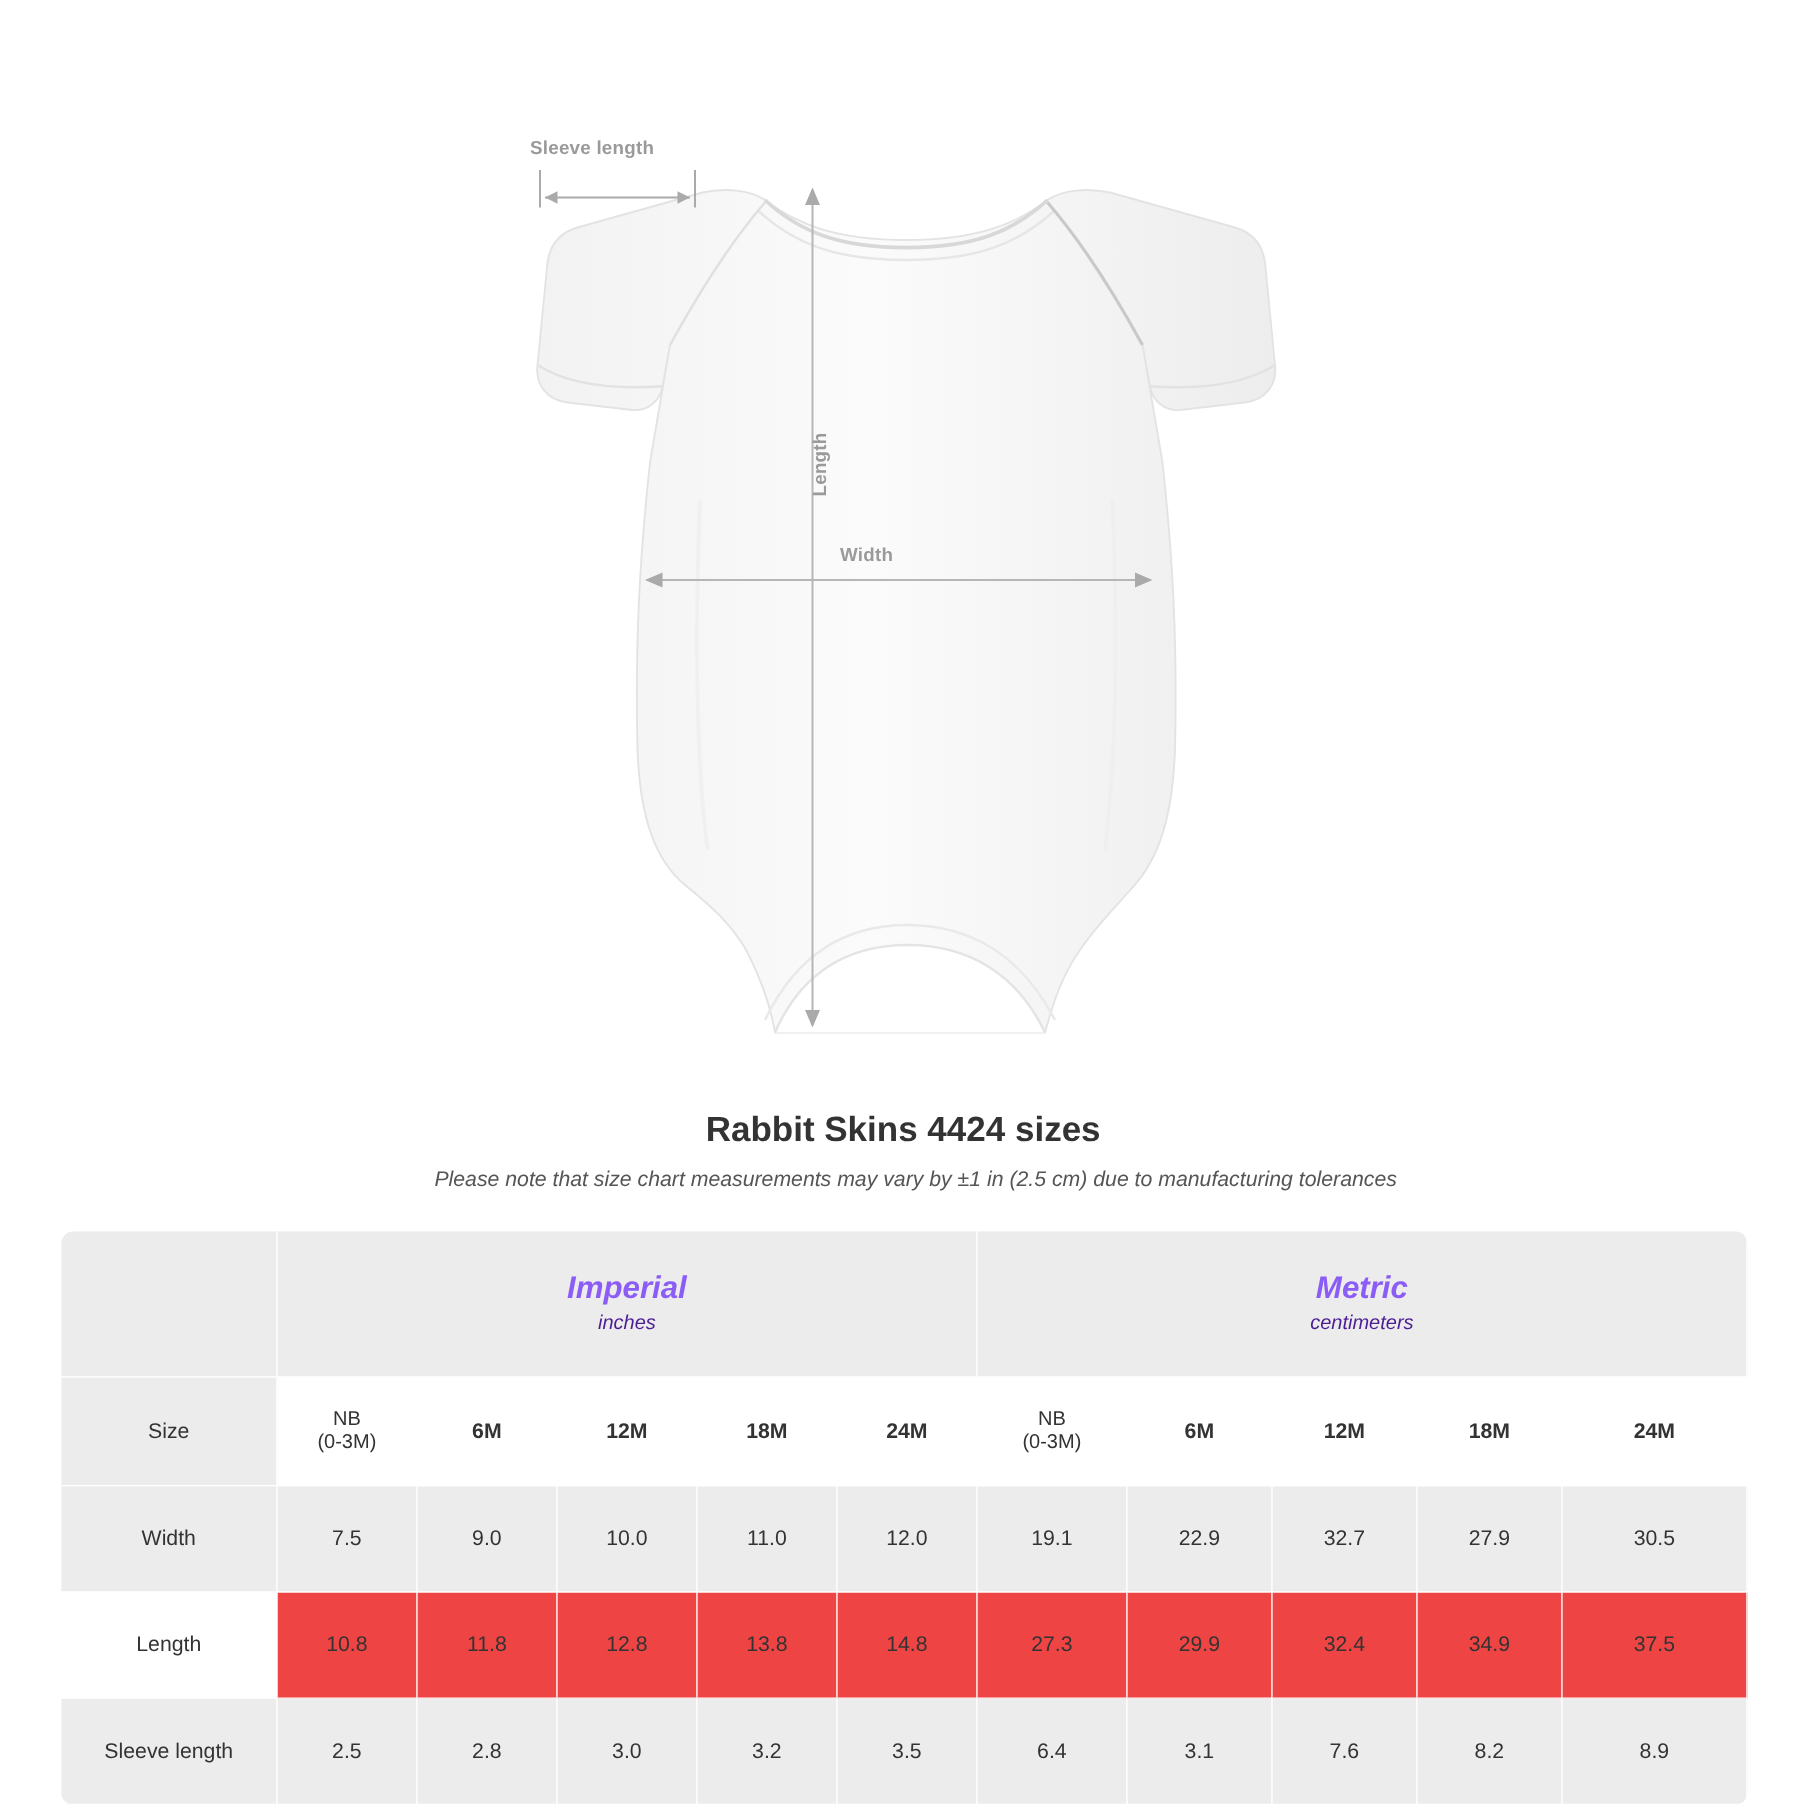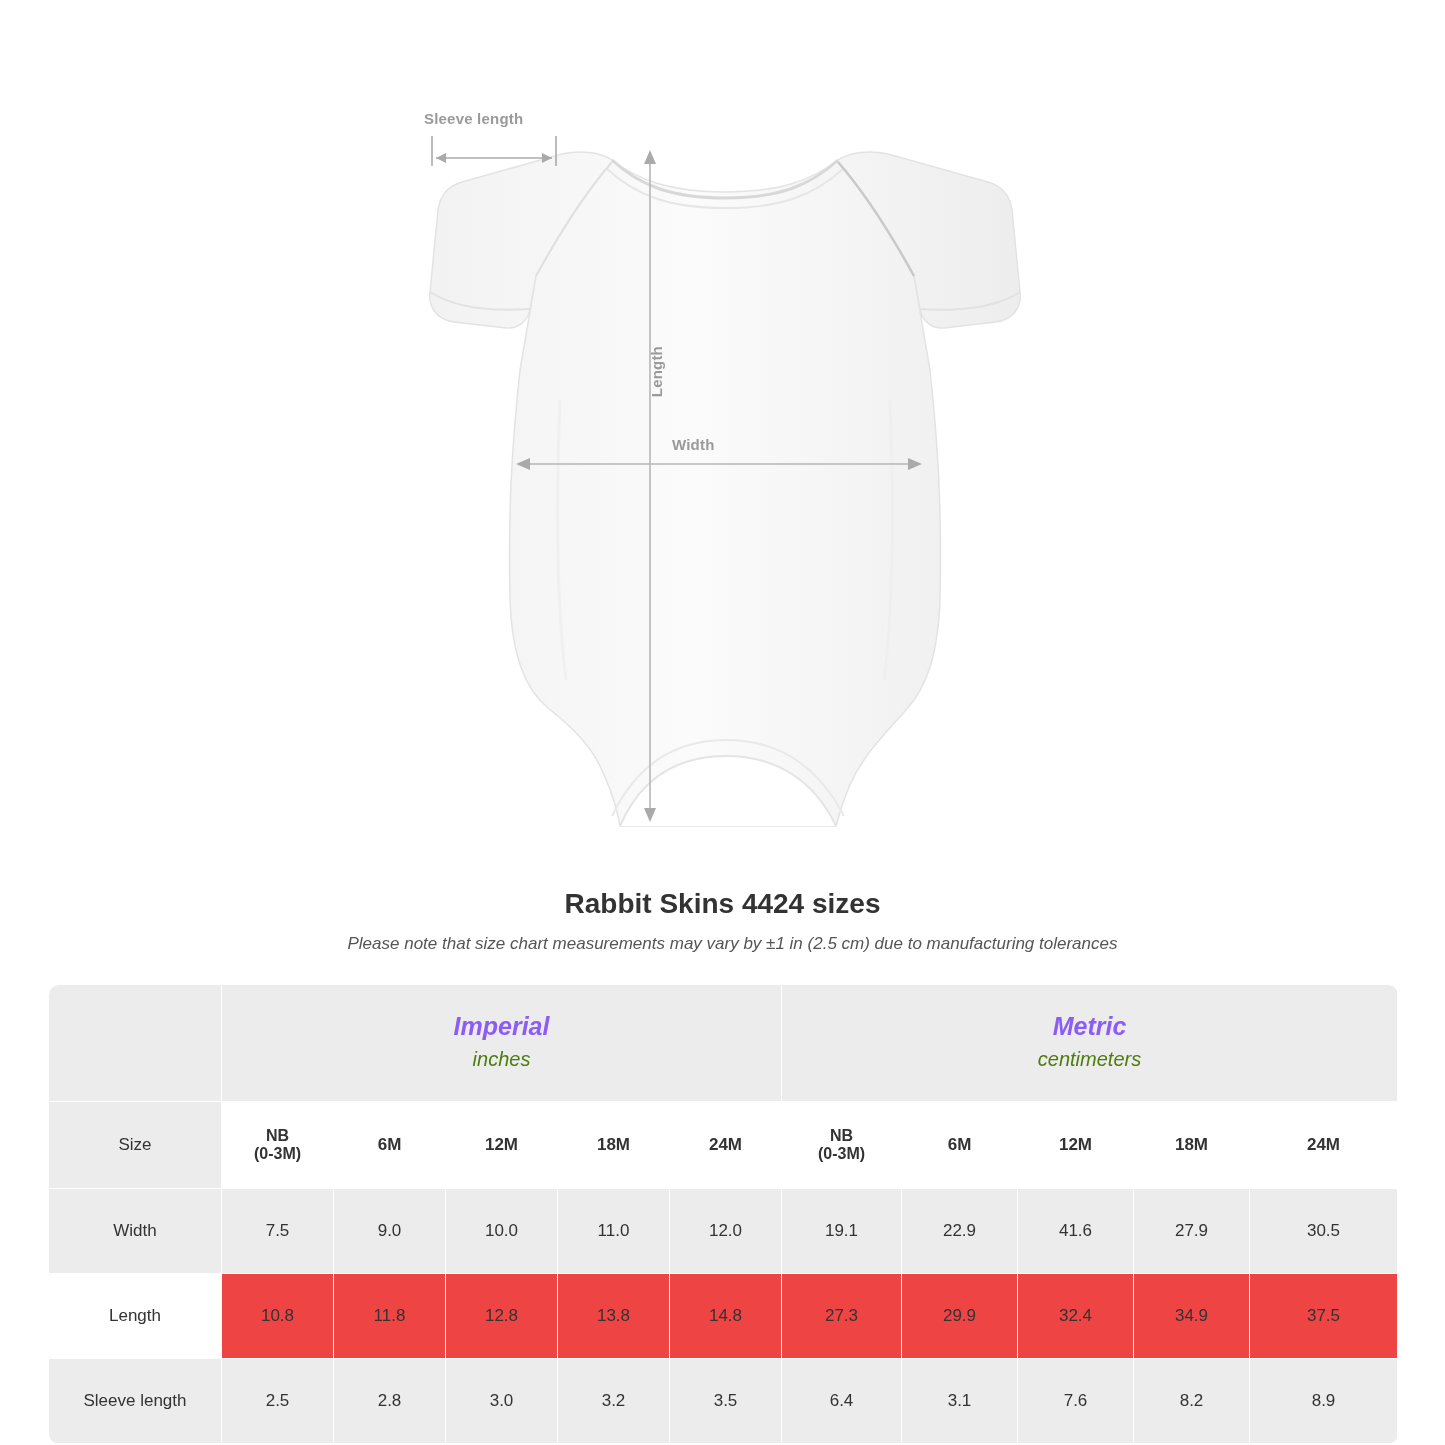--- a/index.html
+++ b/index.html
@@ -102,37 +102,37 @@
     border-top-right-radius: 10px;
   }
   .unit-name {
     font-size: 25px;
     font-style: italic;
     font-weight: bold;
     color: #8b5cf6;
     line-height: 1.25;
   }
   .unit-sub {
-    font-size: 20px;
+    font-size: 16px;
     font-style: italic;
-    color: #4d7c0f;
+    color: #4c1d95;
     line-height: 1.6;
   }
   .head-row td {
     background: #ffffff;
     height: 86px;
     font-weight: bold;
     font-size: 17px;
   }
   .head-row td.rowlabel {
     background: #ececec;
   }
   .head-sub {
     display: block;
-    font-weight: bold;
+    font-weight: normal;
     font-size: 16px;
   }
   tr.data-row td {
     height: 84px;
   }
   tr.shade td {
     background: #ececec;
   }
   tr.plain td {
     background: #ef4444;
@@ -292,21 +292,21 @@
 
       <tr class="data-row shade">
         <td class="rowlabel">Width</td>
         <td>7.5</td>
         <td>9.0</td>
         <td>10.0</td>
         <td>11.0</td>
         <td>12.0</td>
         <td>19.1</td>
         <td>22.9</td>
-        <td>41.6</td>
+        <td>32.7</td>
         <td>27.9</td>
         <td>30.5</td>
       </tr>
 
       <tr class="data-row plain">
         <td class="rowlabel">Length</td>
         <td>10.8</td>
         <td>11.8</td>
         <td>12.8</td>
         <td>13.8</td>

